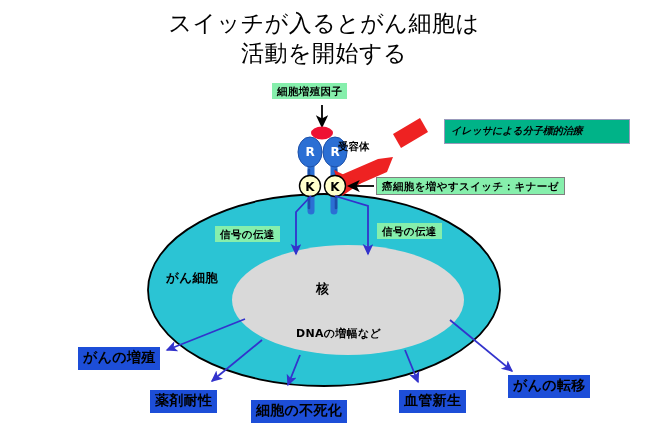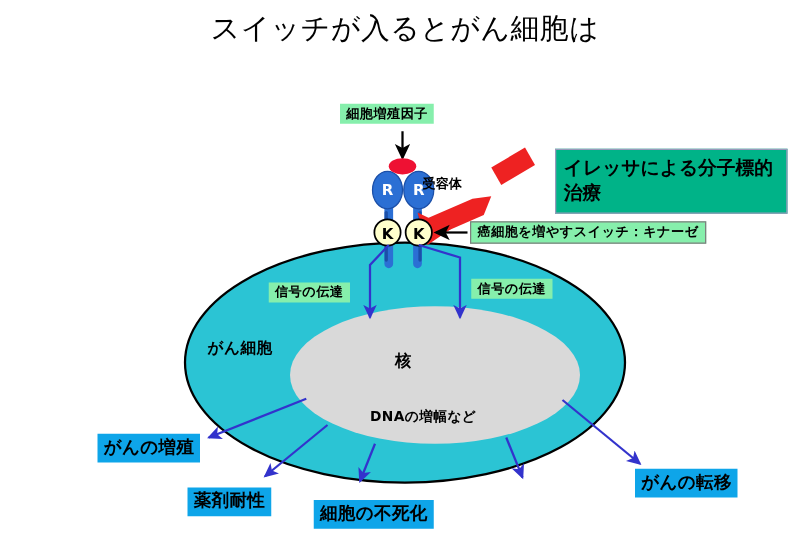--- a/index.html
+++ b/index.html
@@ -63,31 +63,32 @@
 
   
   #gefitinib-box {
     position: absolute;
     left: 444px;
     top: 119px;
     width: 186px;
     background: #00b388;
     border: 1px solid #9999bb;
     color: #000000;
-    font-size: 15px;
+    font-size: 10px;
     font-weight: bold;
     padding: 4px 6px 5px 6px;
     line-height: 1.35;
     box-sizing: border-box;
+    font-style: italic;
   }
 
   
   .purple-box {
     position: absolute;
-    background: #0ea5e9;
+    background: #1d4ed8;
     color: #000000;
     font-size: 14px;
     font-weight: bold;
     padding: 2px 5px 3px 5px;
     white-space: nowrap;
     letter-spacing: 0.3px;
   }
 
   
   .plain {
@@ -113,20 +114,21 @@
   }
   .rk-letter.white { color: #ffffff; }
 </style>
 </head>
 <body>
 
 <div id="stage">
 
   <div id="title">
     <span class="line">スイッチが入るとがん細胞は</span>
+    <span class="line">活動を開始する</span>
   </div>
 
   <svg id="svg-layer" viewBox="0 0 648 432">
 
     <defs>
       <marker id="blue-arrow" markerWidth="7" markerHeight="7" refX="5.6" refY="3" orient="auto">
         <path d="M0,0 L6.4,3 L0,6 L1.6,3 Z" fill="#3333cc"></path>
       </marker>
       <marker id="black-arrow" markerWidth="7" markerHeight="7" refX="5.6" refY="3" orient="auto">
         <path d="M0,0 L6.4,3 L0,6 L1.6,3 Z" fill="#000000"></path>
@@ -205,15 +207,16 @@
   <div class="lbl yellow-box" style="left:215px; top:226px;">信号の伝達</div>
   <div class="lbl yellow-box" style="left:377px; top:223px;">信号の伝達</div>
 
   <div class="plain" id="cancer-cell-label">がん細胞</div>
   <div class="plain" id="nucleus-label">核</div>
   <div class="plain" id="dna-label">DNAの増幅など</div>
 
   <div class="purple-box" style="left:78px; top:347px;">がんの増殖</div>
   <div class="purple-box" style="left:150px; top:390px;">薬剤耐性</div>
   <div class="purple-box" style="left:251px; top:400px;">細胞の不死化</div>
+  <div class="purple-box" style="left:399px; top:390px;">血管新生</div>
   <div class="purple-box" style="left:508px; top:375px;">がんの転移</div>
 
 </div>
 
 </body></html>

